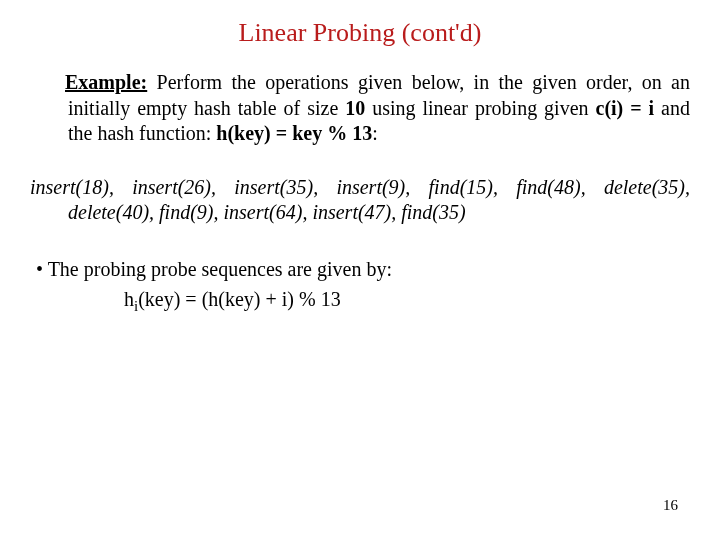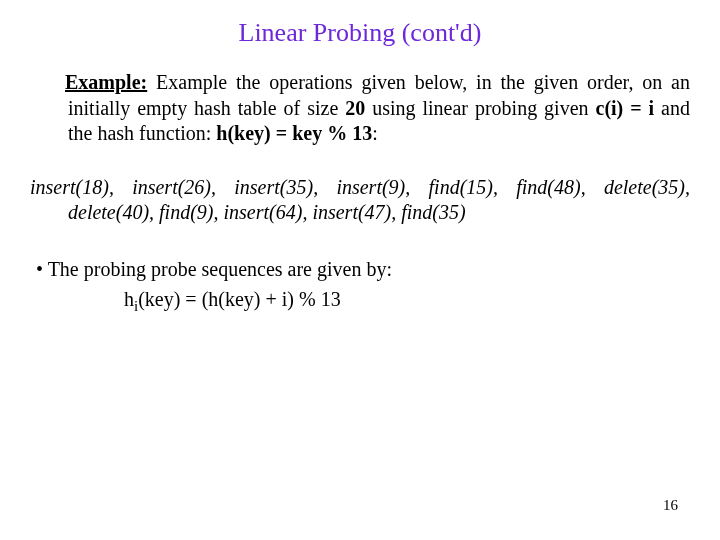--- a/index.html
+++ b/index.html
@@ -8,21 +8,21 @@
       height: 540px;
       background: #ffffff;
       font-family: "Times New Roman", Times, serif;
       color: #000000;
       position: relative;
       padding: 18px 30px 30px 30px;
     }
     .title {
       text-align: center;
       font-size: 26px;
-      color: #6d28d9;
+      color: #b91c1c;
       margin-bottom: 22px;
       font-weight: normal;
     }
     .para {
       font-size: 20px;
       line-height: 1.28;
       margin-bottom: 28px;
       text-align: justify;
     }
     .para .hang {
@@ -66,21 +66,21 @@
     }
     sub { font-size: 0.75em; vertical-align: sub; line-height: 0; }
   </style>
 </head>
 <body>
 
 <div class="title">Linear Probing (cont'd)</div>
 
 <div class="para">
   <span class="hang">
-    <span class="b u">Example:</span><span> Example the operations given below, in the given order, on an initially empty hash table of size </span><span class="b">20</span><span> using linear probing given </span><span class="b">c(i) = i</span><span> and the hash function: </span><span class="b">h(key) = key % 13</span><span>:</span>
+    <span class="b u">Example:</span><span> Perform the operations given below, in the given order, on an initially empty hash table of size </span><span class="b">10</span><span> using linear probing given </span><span class="b">c(i) = i</span><span> and the hash function: </span><span class="b">h(key) = key % 13</span><span>:</span>
   </span>
 </div>
 
 <div class="ops">
   <span class="hang">insert(18),  insert(26),  insert(35),  insert(9),  find(15),  find(48), delete(35), delete(40), find(9), insert(64), insert(47), find(35)</span>
 </div>
 
 <div class="bullet">
   <span>•</span>
   <span>The probing probe sequences are given by:</span>

